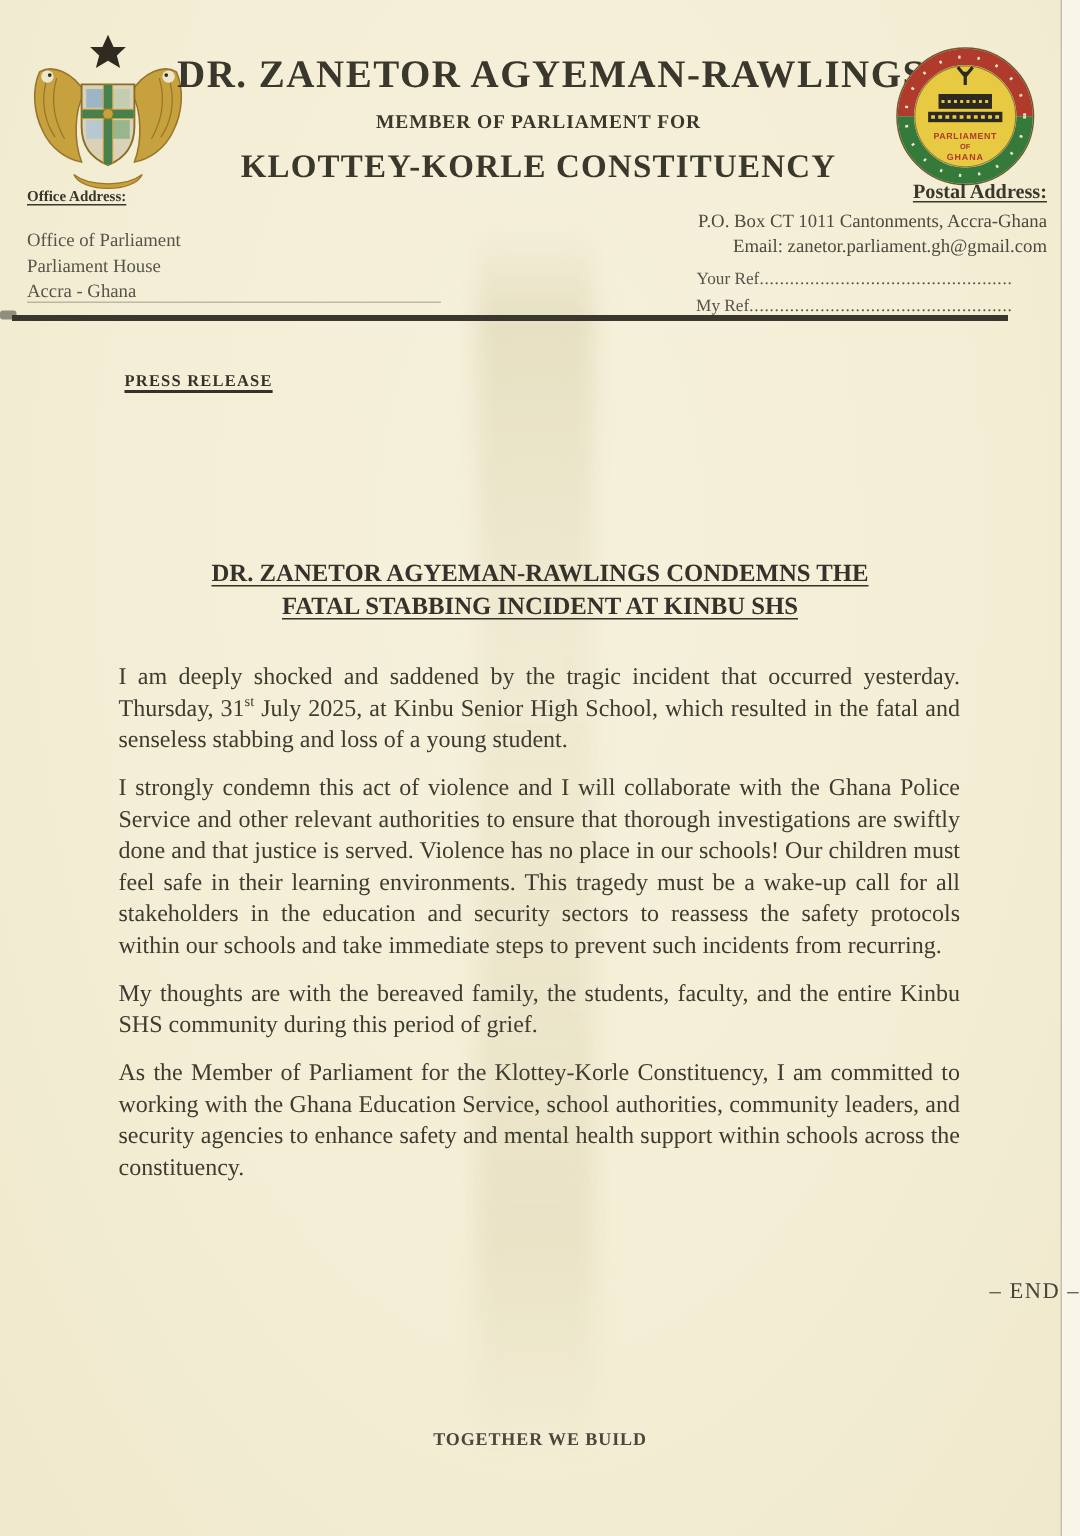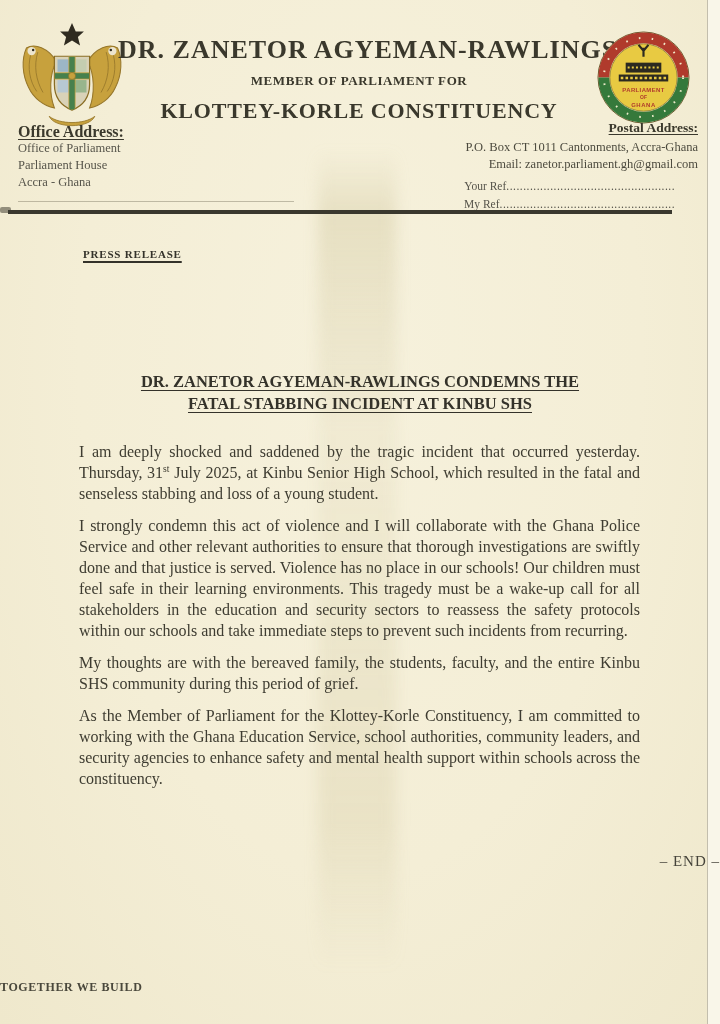--- a/index.html
+++ b/index.html
@@ -35,22 +35,22 @@
   
   .coat-of-arms { position:absolute; left:20px; top:20px; width:104px; height:116px; }
   .seal        { position:absolute; left:596px; top:30px; width:95px; height:95px; }
 
   .title-block { position:absolute; left:118px; top:33px; width:482px; text-align:center; color:#3a382c; }
   .title-1 { font-size:26px; font-weight:bold; letter-spacing:1px; line-height:33px; white-space:nowrap; }
   .title-2 { font-size:13px; font-weight:bold; letter-spacing:0.6px; line-height:29px; }
   .title-3 { font-size:22px; font-weight:bold; letter-spacing:0.8px; line-height:31px; }
 
   .office-address { position:absolute; left:18px; top:123px; font-size:12.5px; color:#56544a; line-height:17px; }
-  .office-address .addr-heading { font-size:16px; font-weight:bold; color:#3a382c;
-    text-decoration:underline; text-underline-offset:2px; margin-bottom:0; }
+  .office-address .addr-heading { font-size:10px; font-weight:bold; color:#3a382c;
+    text-decoration:underline; text-underline-offset:2px; margin-bottom:12px; }
 
   .postal-address { position:absolute; right:22px; top:119px; text-align:right; font-size:12.5px; color:#4c4a3e; line-height:17px; }
   .postal-address .addr-heading { font-size:13.5px; font-weight:bold; color:#3a382c;
     text-decoration:underline; text-underline-offset:2px; margin-bottom:3px; }
 
   .refs { position:absolute; right:45px; top:177px; text-align:right; font-size:11.5px; color:#55534a; line-height:18px; }
   .refs .dots { letter-spacing:0.5px; }
 
   .header-rule { position:absolute; left:8px; top:210px; width:664px; height:3.5px; background:#3a382e; }
 
@@ -67,21 +67,21 @@
     font-size:16.5px; font-weight:bold; line-height:22px; color:#34322a; }
   .headline .u { text-decoration:underline; text-underline-offset:3px; text-decoration-thickness:1.4px; }
 
   .body-col { position:absolute; left:79px; top:441px; width:561px;
     font-size:16px; line-height:21px; text-align:justify; color:#3e3c31; }
   .body-col p { margin:0 0 11px 0; }
 
   .end-marker { position:absolute; left:0; top:853px; width:720px; text-align:right;
     font-size:15px; color:#45433a; letter-spacing:1px; }
 
-  .footer-motto { position:absolute; left:0; top:980px; width:720px; 
+  .footer-motto { position:absolute; left:0; top:952px; width:720px; text-align:center;
     font-size:12px; font-weight:bold; letter-spacing:0.6px; color:#4a483c; }
 
   .seal-text { font-family:"Liberation Sans", sans-serif; font-weight:bold; fill:#b03a2c; }
 </style>
 </head>
 <body>
 
 <div class="page">
 
   <div class="stain-center"></div>

